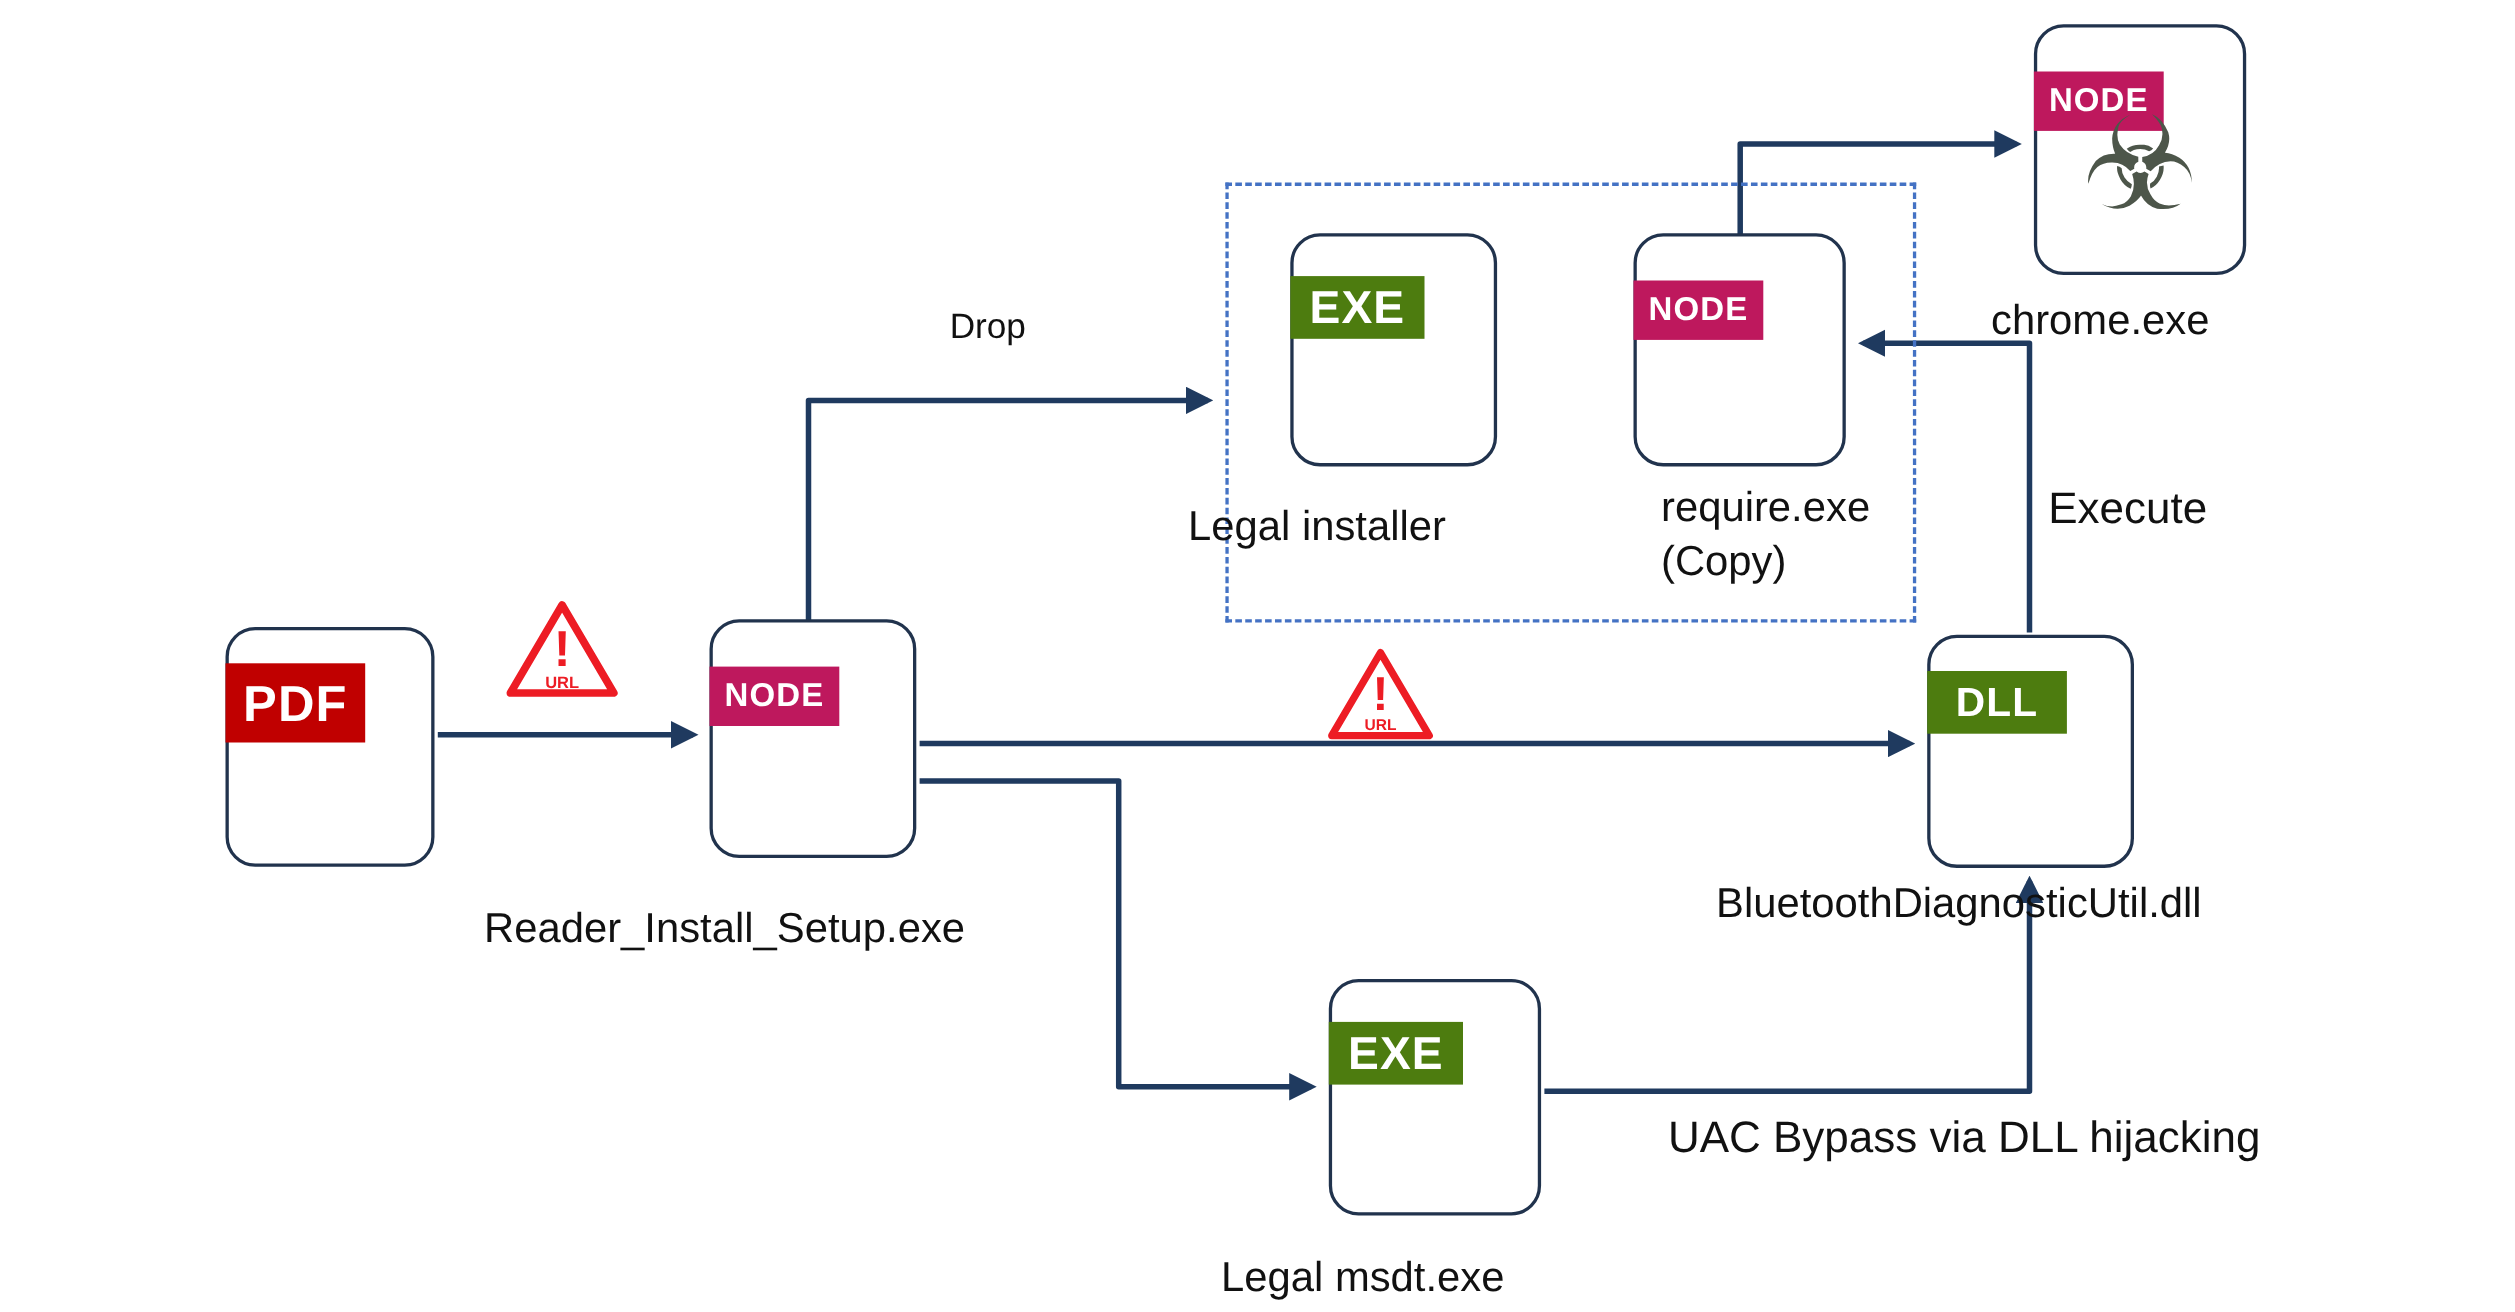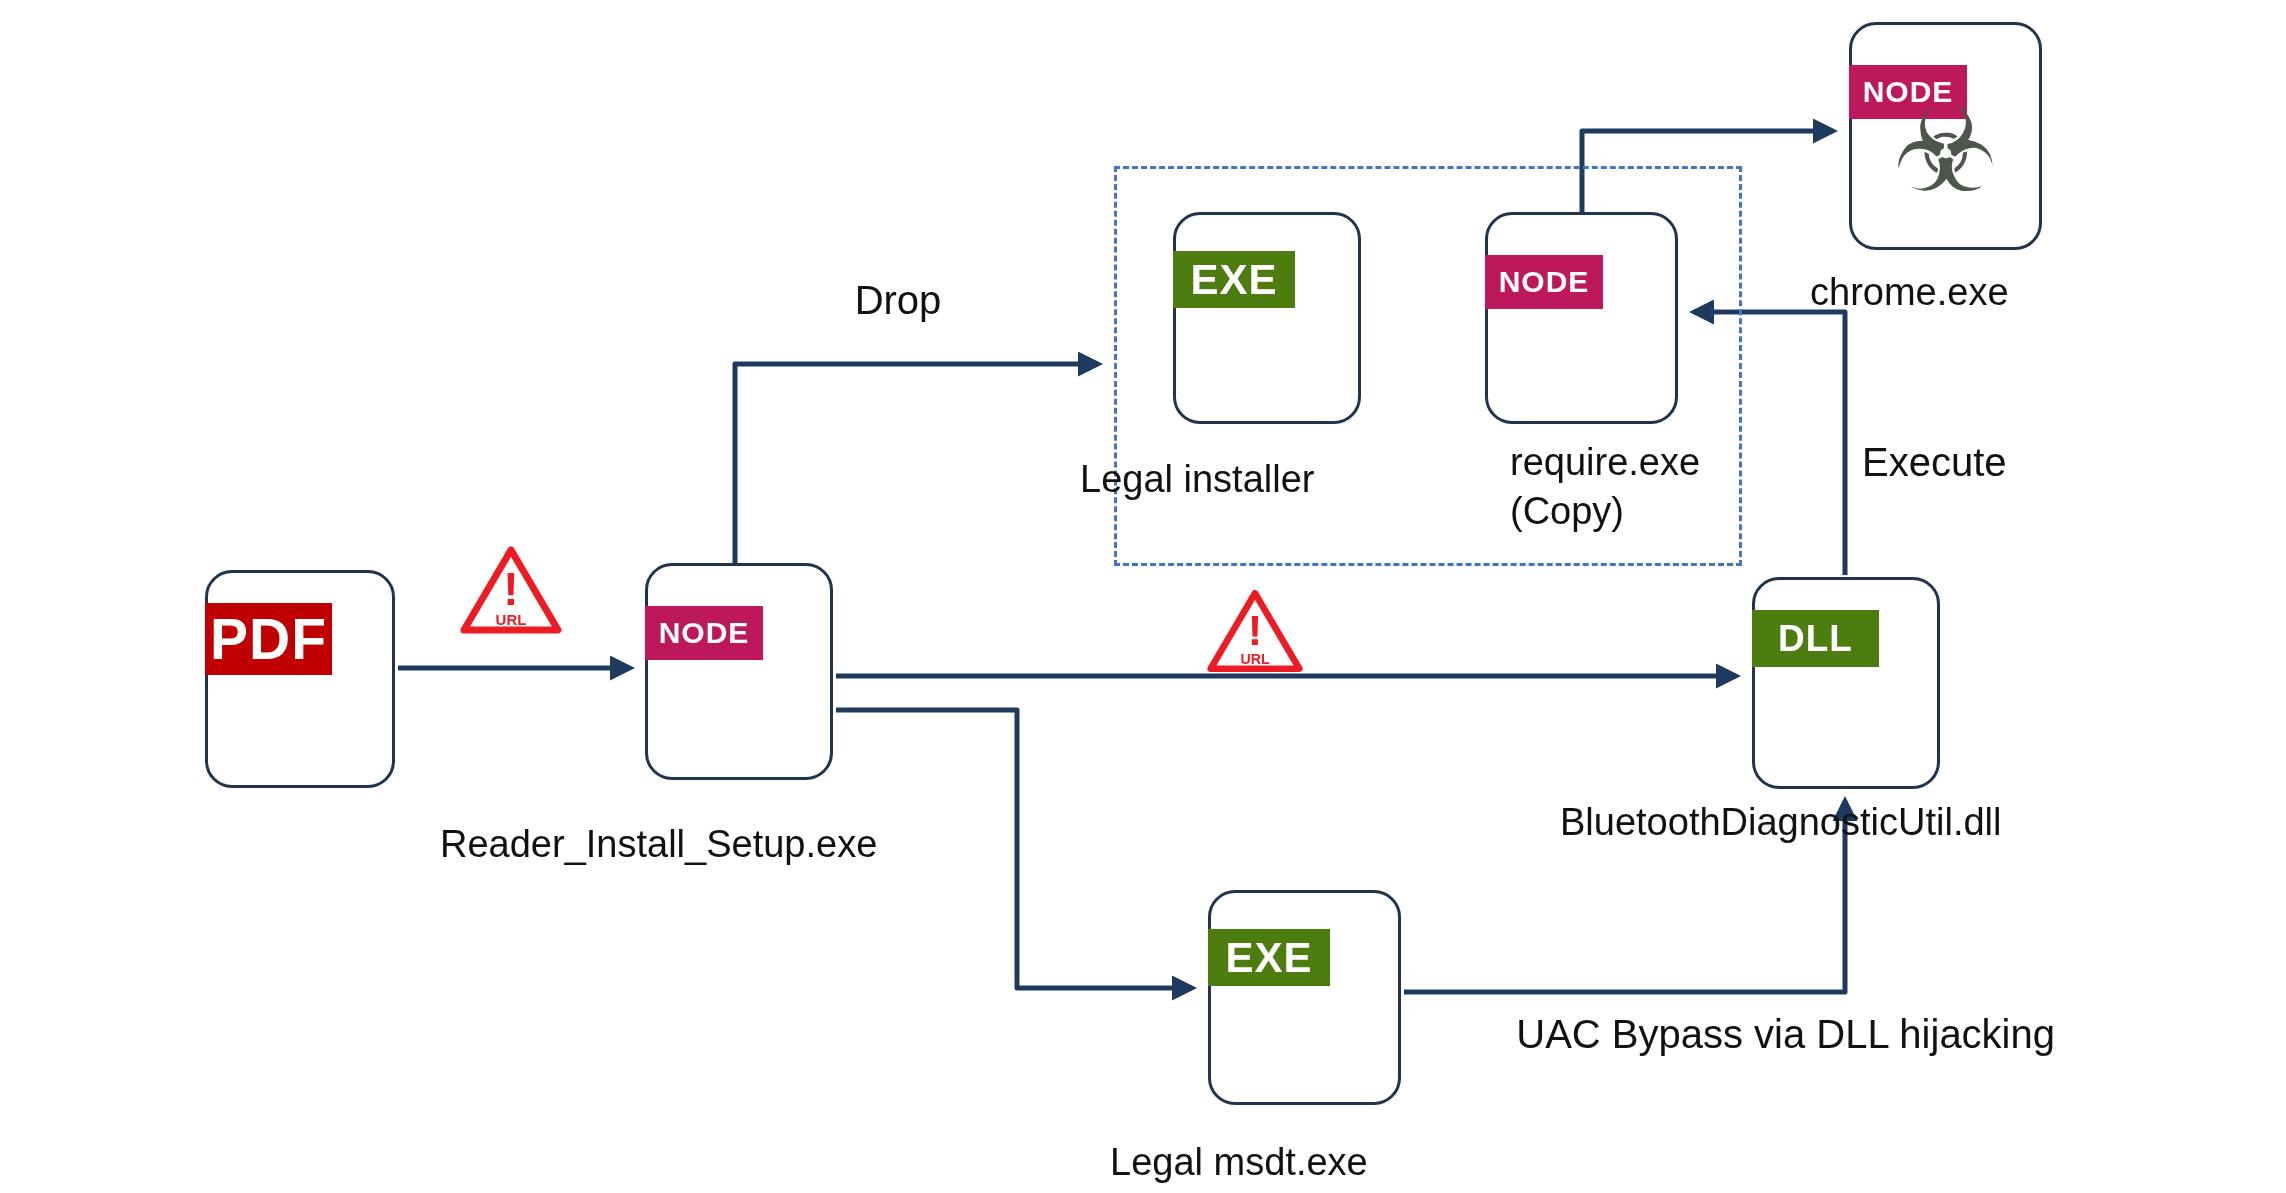--- a/index.html
+++ b/index.html
@@ -4,28 +4,28 @@
 <style>
   *{box-sizing:border-box}
   html,body{margin:0;padding:0;background:#fff}
   .stage{position:relative;width:2286px;height:1193px;background:#fff;
          font-family:"Liberation Sans","DejaVu Sans",sans-serif;color:#111;overflow:hidden}
   .wires{position:absolute;left:0;top:0;width:100%;height:100%}
   .wires polyline{fill:none;stroke:#1f3a5f;stroke-width:5;stroke-linejoin:round}
   .filebox{position:absolute;background:#fff;border:3px solid #21334d;border-radius:27px}
   .badge{position:absolute;left:-3px;display:flex;align-items:center;justify-content:center;
          color:#fff;font-weight:bold;letter-spacing:1px}
-  .badge-pdf{top:30px;width:127px;height:72px;font-size:57px;background:#c00000}
+  .badge-pdf{top:30px;width:127px;height:72px;font-size:46px;background:#c00000}
   .badge-node{top:40px;width:118px;height:54px;font-size:30px;background:#be185d}
   .badge-exe{top:36px;width:122px;height:57px;font-size:42px;background:#4d7c0f}
   .badge-dll{top:30px;width:127px;height:57px;font-size:37px;background:#4d7c0f}
   .nodelabel{position:absolute;font-size:38px;text-align:left;line-height:1.3}
   .nodelabel span{display:block}
   .edgelabel{position:absolute;font-size:40px}
-  .edgelabel.drop{font-size:40px}
+  .edgelabel.drop{font-size:32px}
   .dashed{position:absolute;left:1114px;top:166px;width:628px;height:400px;border:3px dashed #4472c4}
   .warn{position:absolute}
   .warn text{font-family:"Liberation Sans","DejaVu Sans",sans-serif}
   .bio{position:absolute;left:0;right:0;top:66px;text-align:center;font-size:118px;line-height:1;color:#4d564a}
 </style>
 </head>
 <body>
 
 <div class="stage">
 

